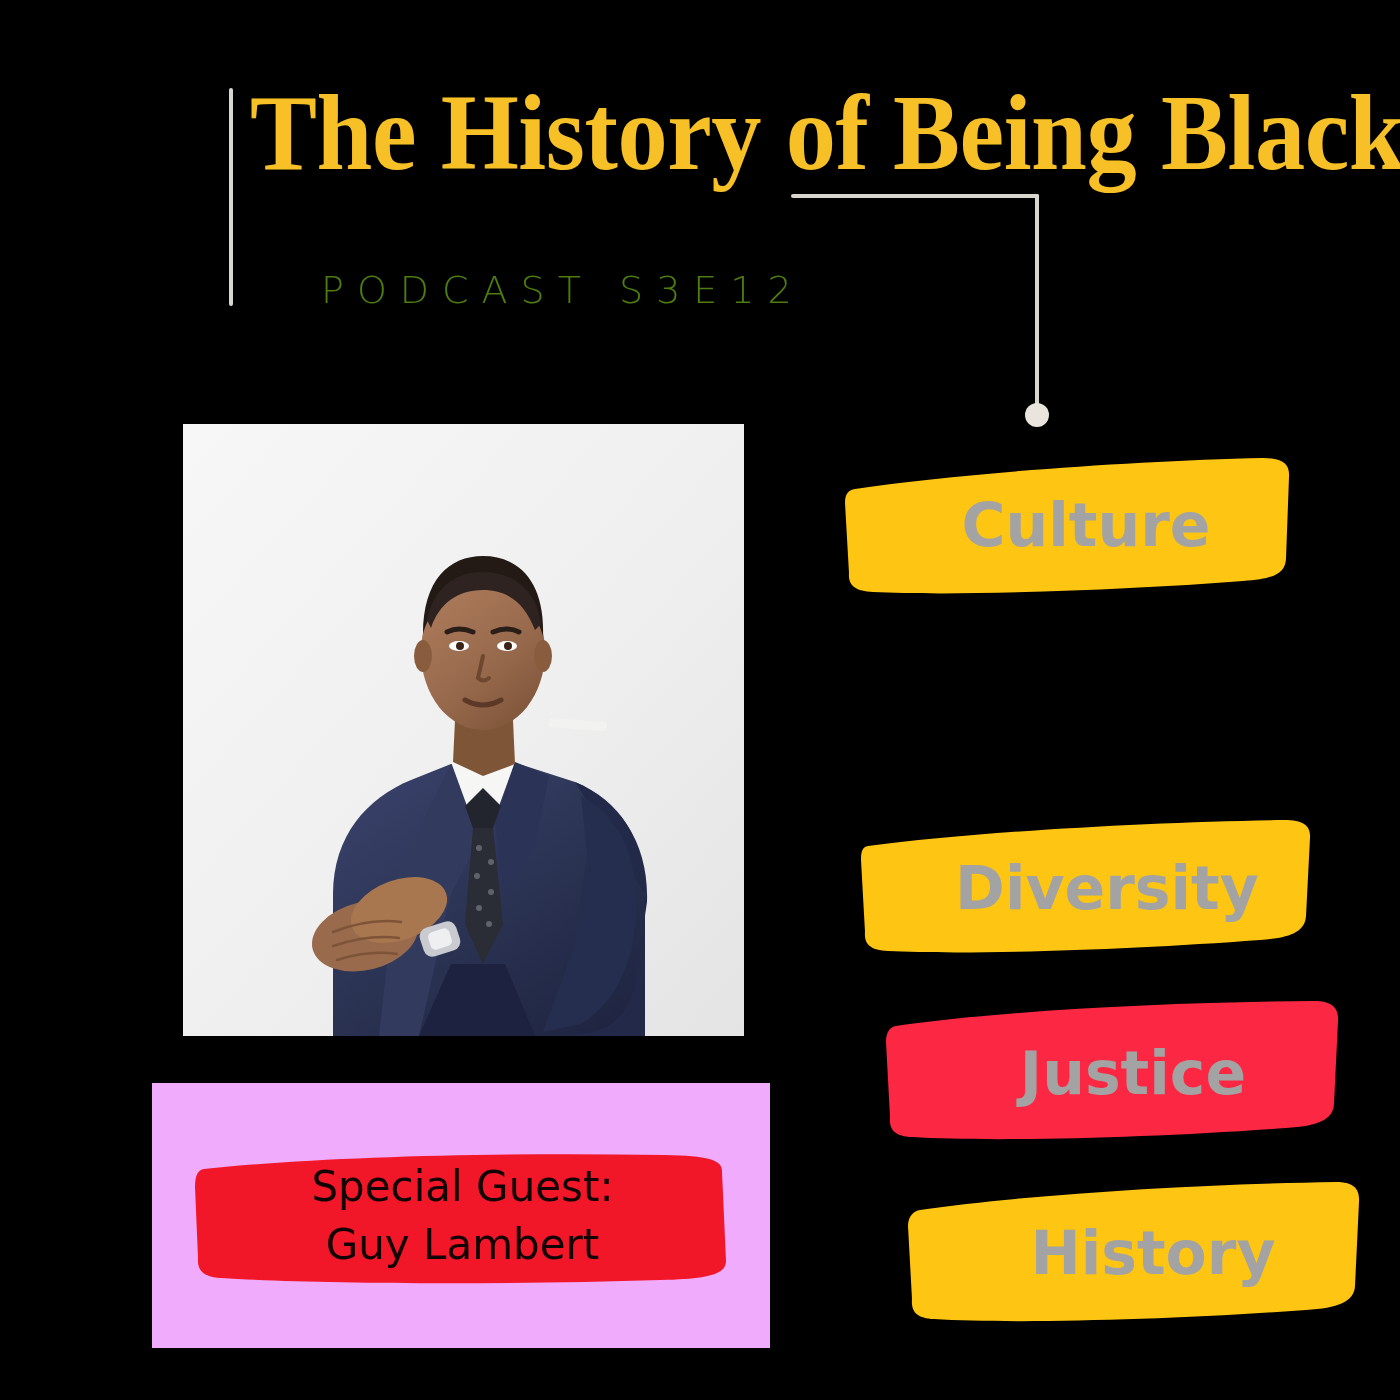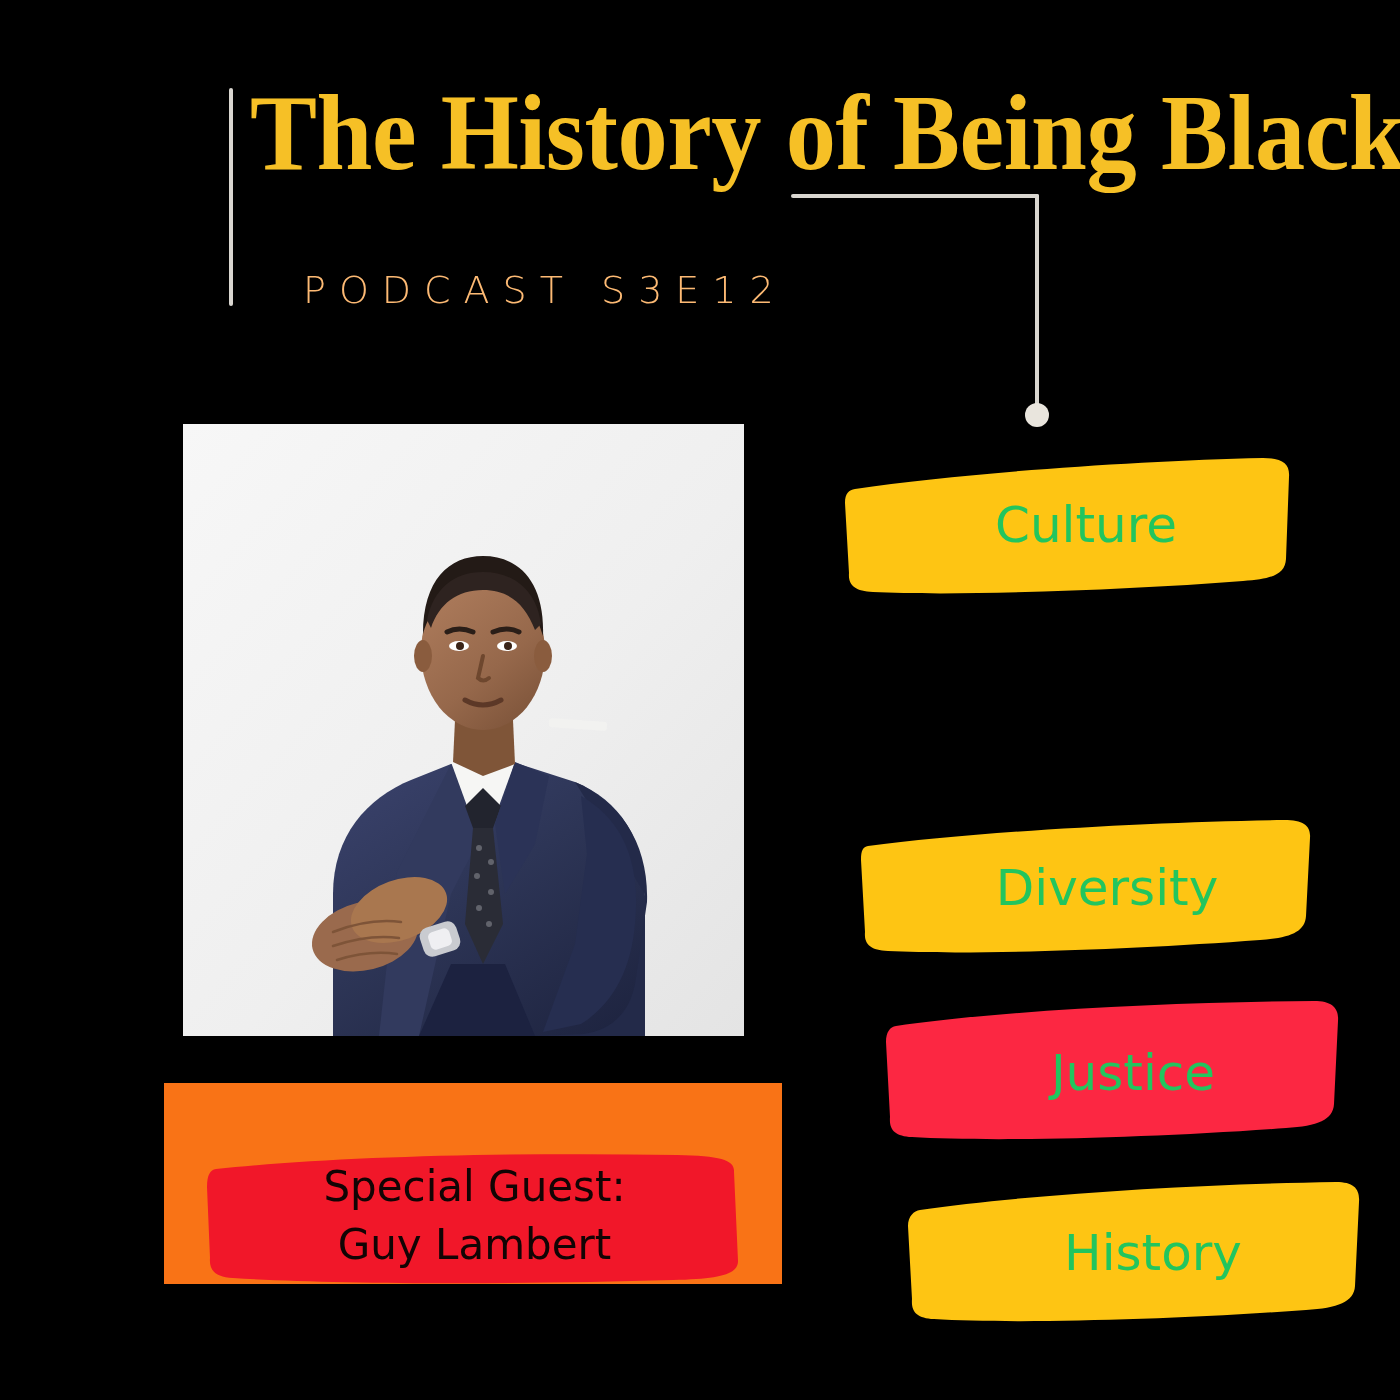--- a/index.html
+++ b/index.html
@@ -30,27 +30,27 @@
     line-height: 1.05;
     letter-spacing: -0.5px;
     color: #F6C026;
     transform: scaleX(0.93);
     transform-origin: left top;
     white-space: nowrap;
   }
 
   .subtitle {
     position: absolute;
-    left: 275px;
+    left: 293px;
     top: 268px;
     font-family: "DejaVu Sans", sans-serif;
     font-weight: 300;
     font-size: 38px;
     letter-spacing: 13px;
-    color: #fdba74;
+    color: #4d7c0f;
     white-space: nowrap;
   }
 
   
   .title-rule {
     position: absolute;
     left: 201px;
     top: 88px;
     width: 4px;
     height: 218px;
@@ -95,25 +95,25 @@
     width: 561px;
     height: 612px;
     background: #F2F2F2;
     overflow: hidden;
   }
   .photo svg { display: block; width: 100%; height: 100%; }
 
   
   .guest-box {
     position: absolute;
-    left: 136px;
+    left: 124px;
     top: 1083px;
     width: 618px;
-    height: 201px;
-    background: #f97316;
+    height: 265px;
+    background: #f0abfc;
   }
   .guest-marker {
     position: absolute;
     left: 43px;
     top: 57px;
     width: 535px;
     height: 152px;
   }
   .guest-marker svg {
     position: absolute;
@@ -148,23 +148,23 @@
     height: 100%;
     display: block;
   }
   .tag-label {
     position: absolute;
     inset: 0;
     display: flex;
     align-items: center;
     justify-content: center;
     font-family: "DejaVu Sans", sans-serif;
-    font-weight: 400;
-    font-size: 50px;
-    color: #22c55e;
+    font-weight: 700;
+    font-size: 60px;
+    color: #a3a3a3;
     letter-spacing: 0px;
     padding-left: 46px;
     box-sizing: border-box;
   }
 </style>
 </head>
 <body>
 
 <div id="poster">
 

